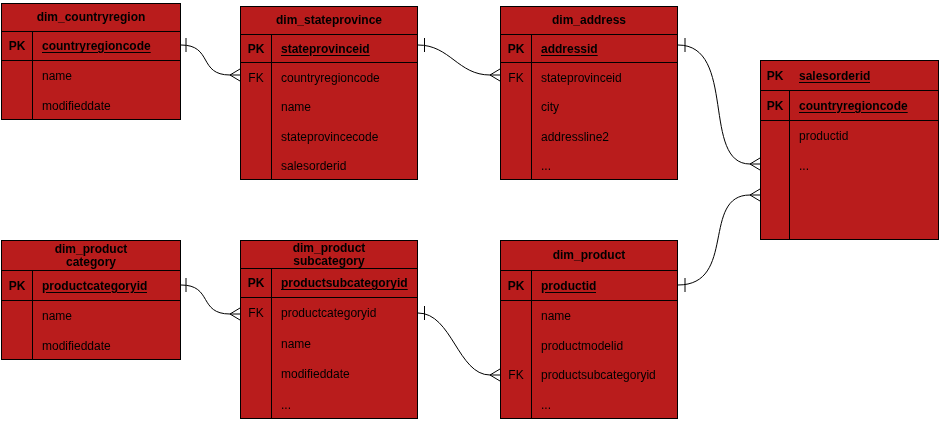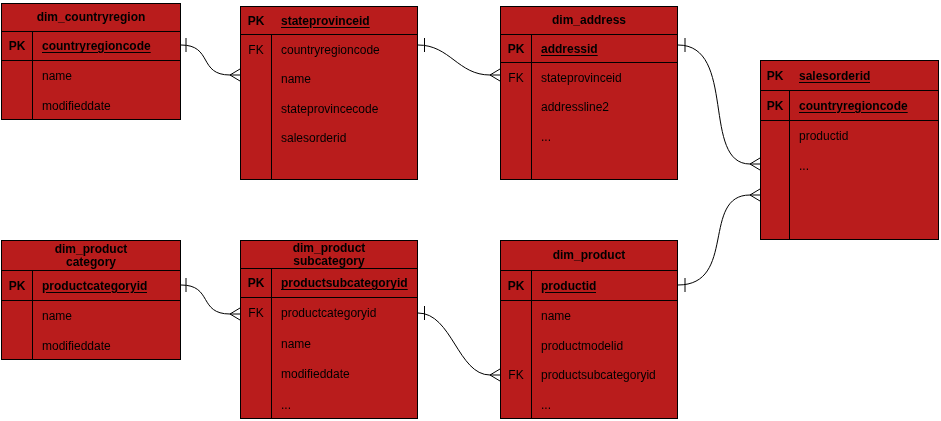--- a/index.html
+++ b/index.html
@@ -146,20 +146,23 @@
     <div class="field">name</div>
   </div>
           <div class="row" style="height: 30px;">
     <div class="key" style="width: 30px;"></div>
     <div class="field">modifieddate</div>
   </div>
         </div>
     <div class="vdiv" style="left: 30px; top: 28px;"></div>
   </div>
       <div class="entity" style="left: 240px; top: 6px; width: 178px; height: 174px;">
+    <div class="title" style="height: 28px;">
+          <span>dim_stateprovince</span>
+        </div>
     <div class="rows">
           <div class="row pkrow" style="height: 28px;">
     <div class="key" style="width: 30px;">PK</div>
     <div class="field">stateprovinceid</div>
   </div>
           <div class="row" style="height: 29.5px;">
     <div class="key" style="width: 30px;">FK</div>
     <div class="field">countryregioncode</div>
   </div>
           <div class="row" style="height: 29.5px;">
@@ -182,20 +185,24 @@
           <span>dim_address</span>
         </div>
     <div class="rows">
           <div class="row pkrow" style="height: 28px;">
     <div class="key" style="width: 30px;">PK</div>
     <div class="field">addressid</div>
   </div>
           <div class="row" style="height: 29.5px;">
     <div class="key" style="width: 30px;">FK</div>
     <div class="field">stateprovinceid</div>
+  </div>
+          <div class="row" style="height: 29.5px;">
+    <div class="key" style="width: 30px;"></div>
+    <div class="field">city</div>
   </div>
           <div class="row" style="height: 29.5px;">
     <div class="key" style="width: 30px;"></div>
     <div class="field">addressline2</div>
   </div>
           <div class="row" style="height: 29.5px;">
     <div class="key" style="width: 30px;"></div>
     <div class="field">...</div>
   </div>
         </div>

